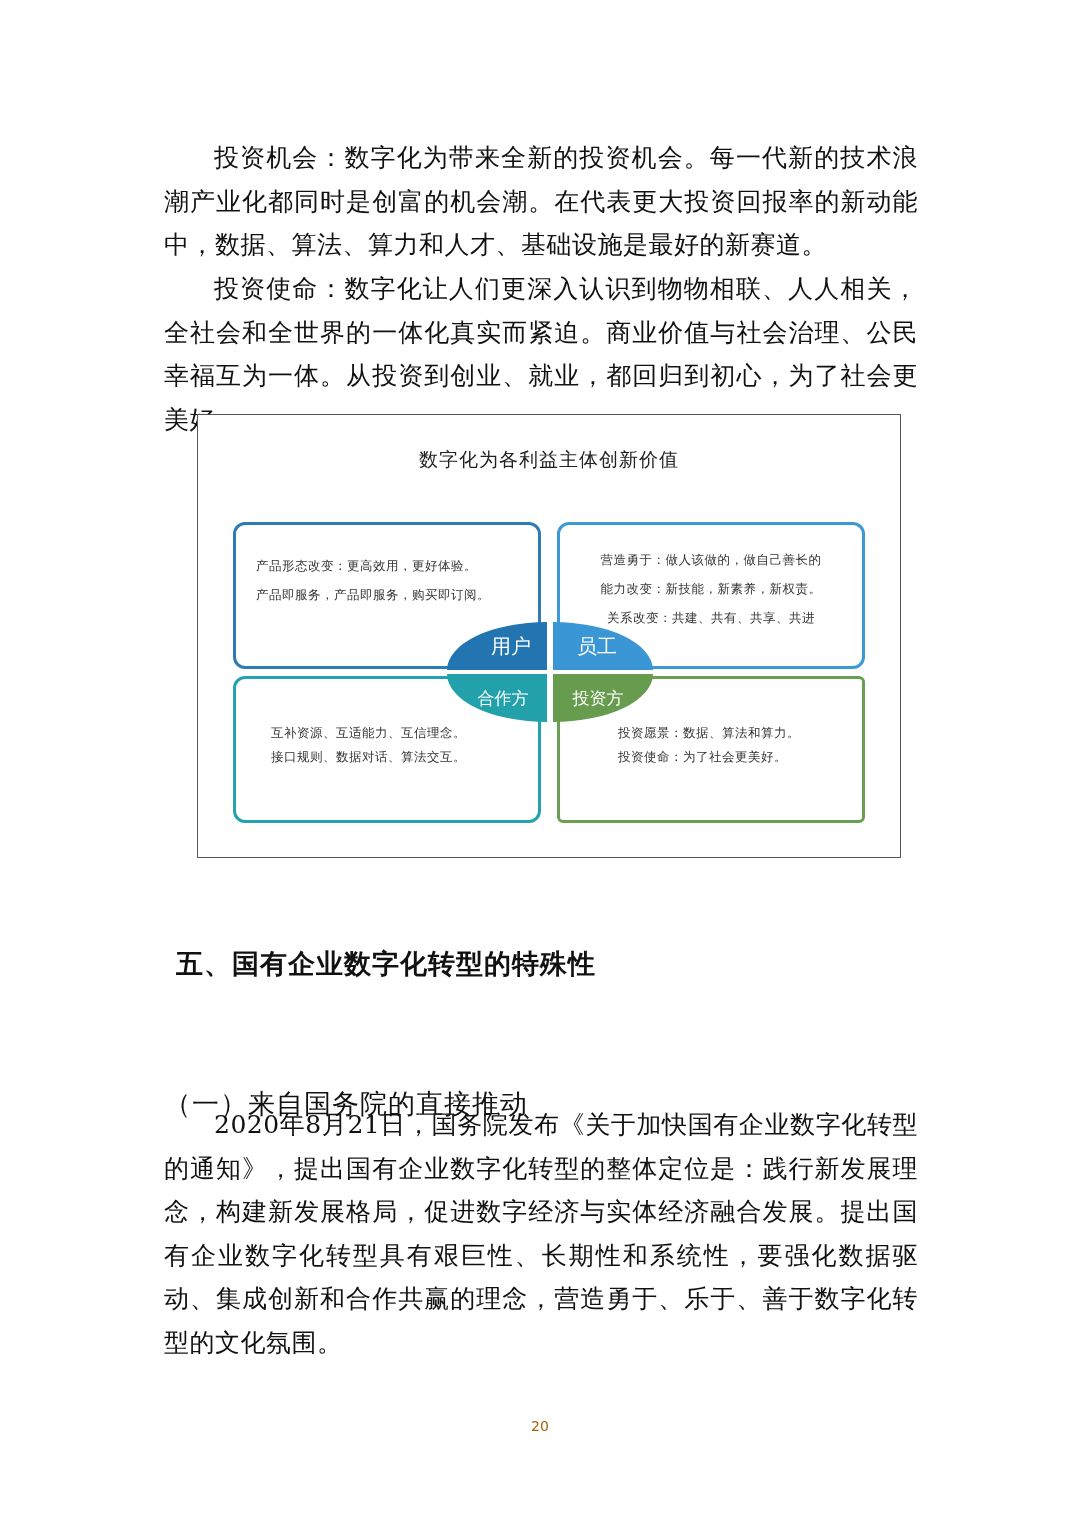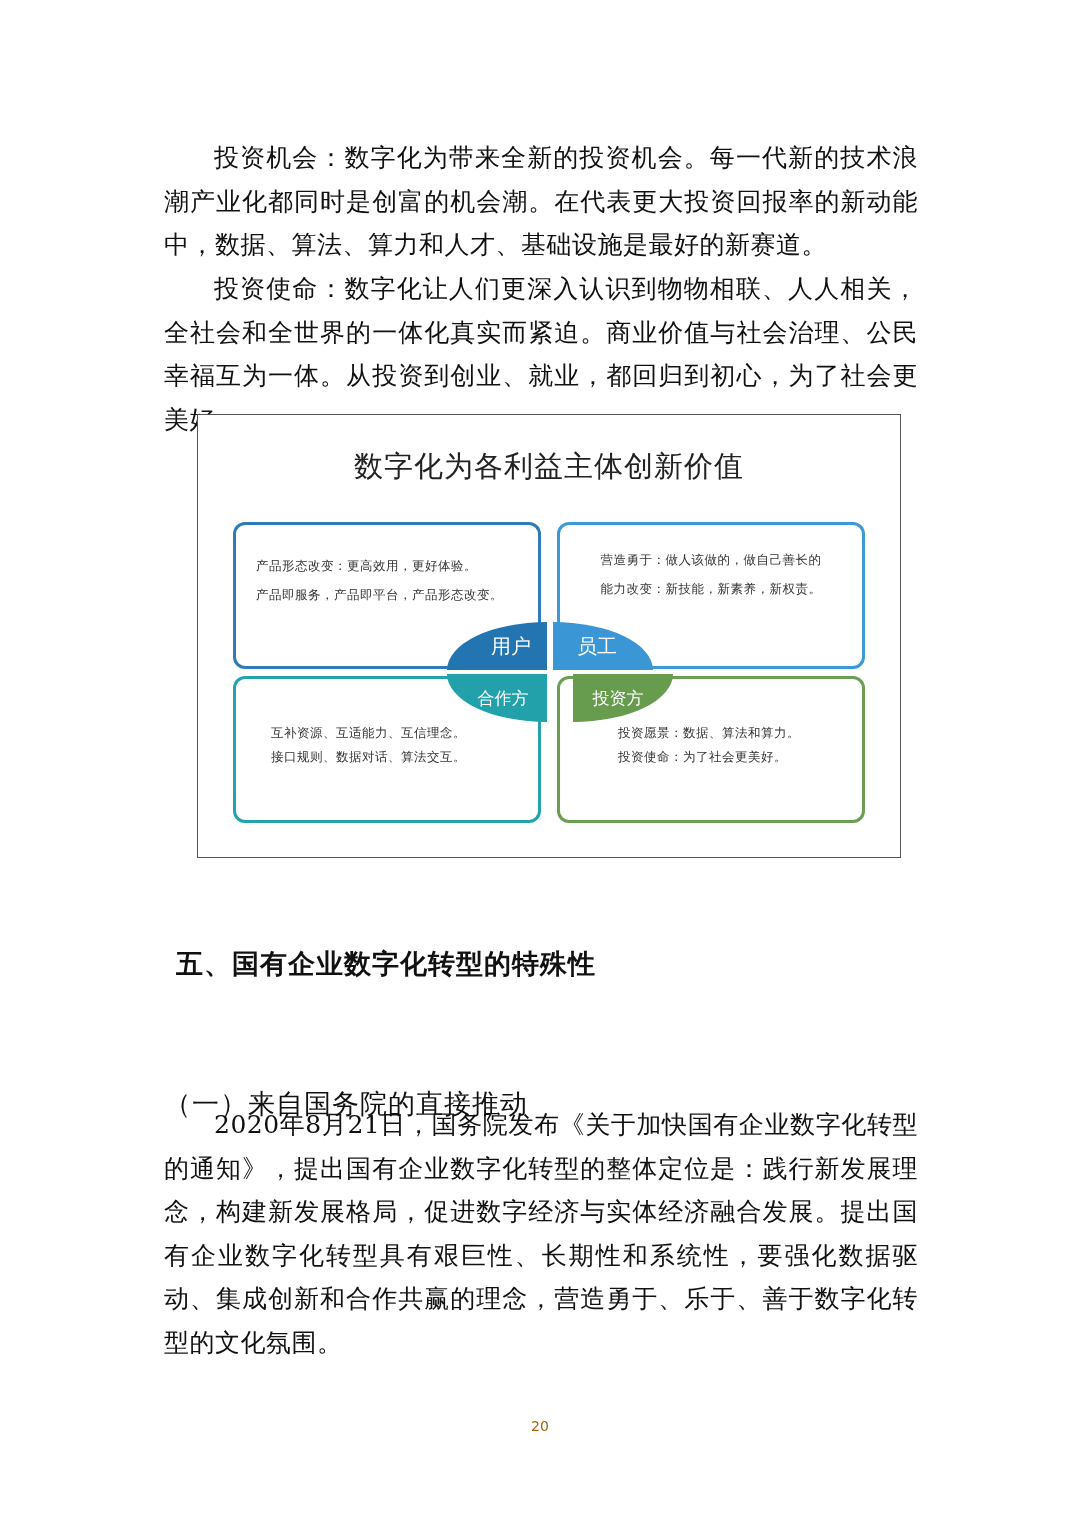--- a/index.html
+++ b/index.html
@@ -8,40 +8,40 @@
     .para { position: absolute; left: 164px; width: 754px; font-size: 25px; line-height: 43.5px;
             text-align: justify; letter-spacing: 0.5px; }
     .para p { margin: 0; text-indent: 50px; }
     #p1 { top: 136px; }
     #p2 { top: 267px; }
 
     .figure { position: absolute; left: 197px; top: 414px; width: 704px; height: 444px;
               border: 1.5px solid #555; box-sizing: border-box; background: #fff;
               font-family: "DejaVu Sans", "Liberation Sans", sans-serif; }
     .fig-title { position: absolute; left: 0; right: 0; top: 32px; text-align: center;
-                 font-size: 29px; color: #222; letter-spacing: 1px; }
+                 font-size: 19px; color: #222; letter-spacing: 1px; }
     .box { position: absolute; width: 308px; box-sizing: border-box; border-radius: 12px;
            border: 3px solid; background: #fff; }
     .box-tl { left: 35px; top: 107px; height: 147px; border-color: #2f7bb5; padding-left: 16px; }
     .box-tr { left: 359px; top: 107px; height: 147px; border-color: #3b9ad6; }
     .box-bl { left: 35px; top: 261px; height: 147px; border-color: #23a3ae; }
-    .box-br { left: 359px; top: 261px; height: 147px; border-color: #6a9e55; }
+    .box-br { left: 359px; top: 261px; height: 147px; border-color: #6a9e55; border-radius: 6px; }
     .box-text { position: absolute; font-size: 12.5px; color: #333; line-height: 29px; letter-spacing: 0.5px; }
     .box-tl .box-text { left: 20px; top: 26px; }
     .box-tr .box-text { left: 0; right: 0; top: 20px; text-align: center; }
     .box-bl .box-text { left: 35px; top: 42px; line-height: 24px; }
     .box-br .box-text { left: 58px; top: 42px; line-height: 24px; }
 
     .center { position: absolute; left: 249px; top: 207px; width: 206px; height: 100px; }
     .quad { position: absolute; width: 100px; height: 48px; color: #fff; font-size: 20px;
             display: flex; align-items: center; justify-content: center; }
     .q-tl { left: 0; top: 0; background: #2275b0; border-top-left-radius: 100px 48px; }
     .q-tr { left: 106px; top: 0; background: #3a96d4; border-top-right-radius: 100px 48px; }
     .q-bl { left: 0; top: 52px; background: #22a1ab; border-bottom-left-radius: 100px 48px; font-size: 17px; }
-    .q-br { left: 106px; top: 52px; background: #679c4f; border-bottom-right-radius: 100px 48px; font-size: 17px; margin-left: 20px; }
+    .q-br { left: 106px; top: 52px; background: #679c4f; border-bottom-right-radius: 100px 48px; font-size: 17px; }
     .q-tl span { margin-left: 28px; }
     .q-tr span { margin-right: 12px; }
     .q-bl span { margin-left: 12px; }
     .q-br span { margin-right: 10px; }
 
     .heading1 { position: absolute; left: 164px; top: 946px; font-size: 27px; font-weight: bold;
                 font-family: "DejaVu Sans", "Liberation Sans", sans-serif; letter-spacing: 1px; margin-left: 12px; }
     .heading2 { position: absolute; left: 164px; top: 1086px; font-size: 27px;
                 font-family: "DejaVu Sans", "Liberation Sans", sans-serif; letter-spacing: 1px; }
     #p3 { top: 1103px; }
@@ -57,27 +57,28 @@
 <div class="para" id="p2">
   <p>投资使命：数字化让人们更深入认识到物物相联、人人相关，全社会和全世界的一体化真实而紧迫。商业价值与社会治理、公民幸福互为一体。从投资到创业、就业，都回归到初心，为了社会更美好。</p>
 </div>
 
 <div class="figure">
   <div class="fig-title">数字化为各利益主体创新价值</div>
 
   <div class="box box-tl">
     <div class="box-text">
       <div>产品形态改变：更高效用，更好体验。</div>
-      <div>产品即服务，产品即平台，产品形态改变。</div>
+      <div>产品即服务，产品即服务，购买即订阅。</div>
     </div>
   </div>
   <div class="box box-tr">
     <div class="box-text">
       <div>营造勇于：做人该做的，做自己善长的</div>
       <div>能力改变：新技能，新素养，新权责。</div>
+      <div>关系改变：共建、共有、共享、共进</div>
     </div>
   </div>
   <div class="box box-bl">
     <div class="box-text">
       <div>互补资源、互适能力、互信理念。</div>
       <div>接口规则、数据对话、算法交互。</div>
     </div>
   </div>
   <div class="box box-br">
     <div class="box-text">

